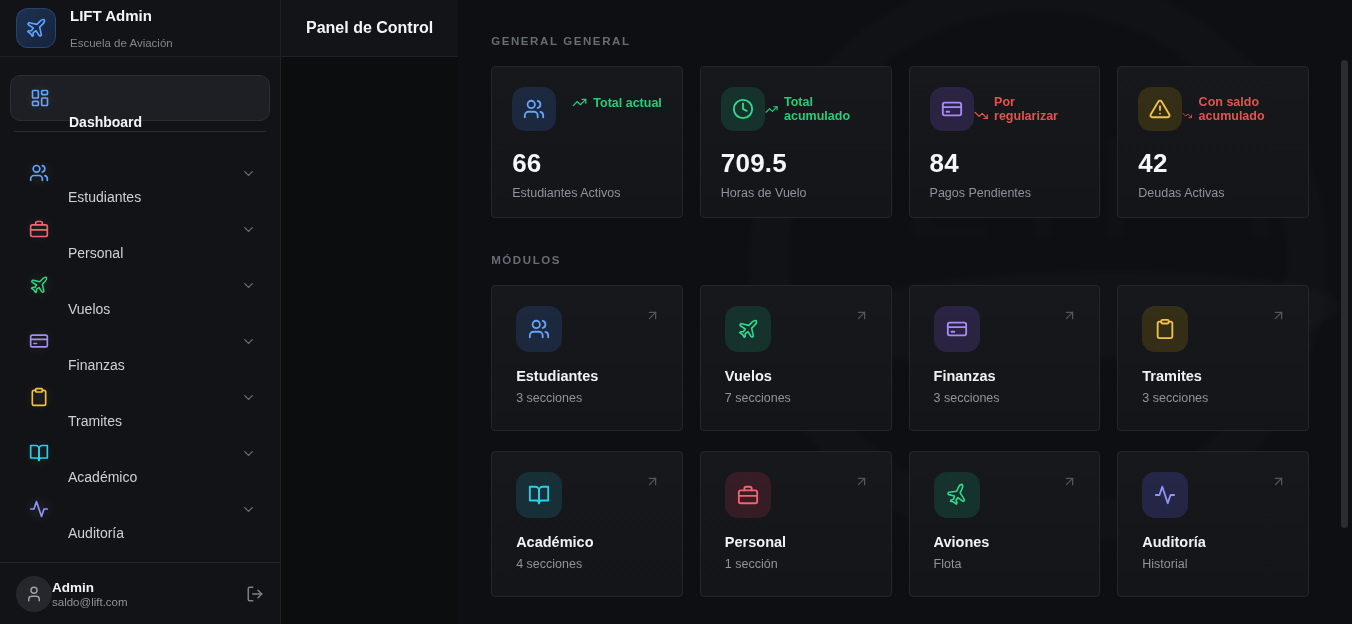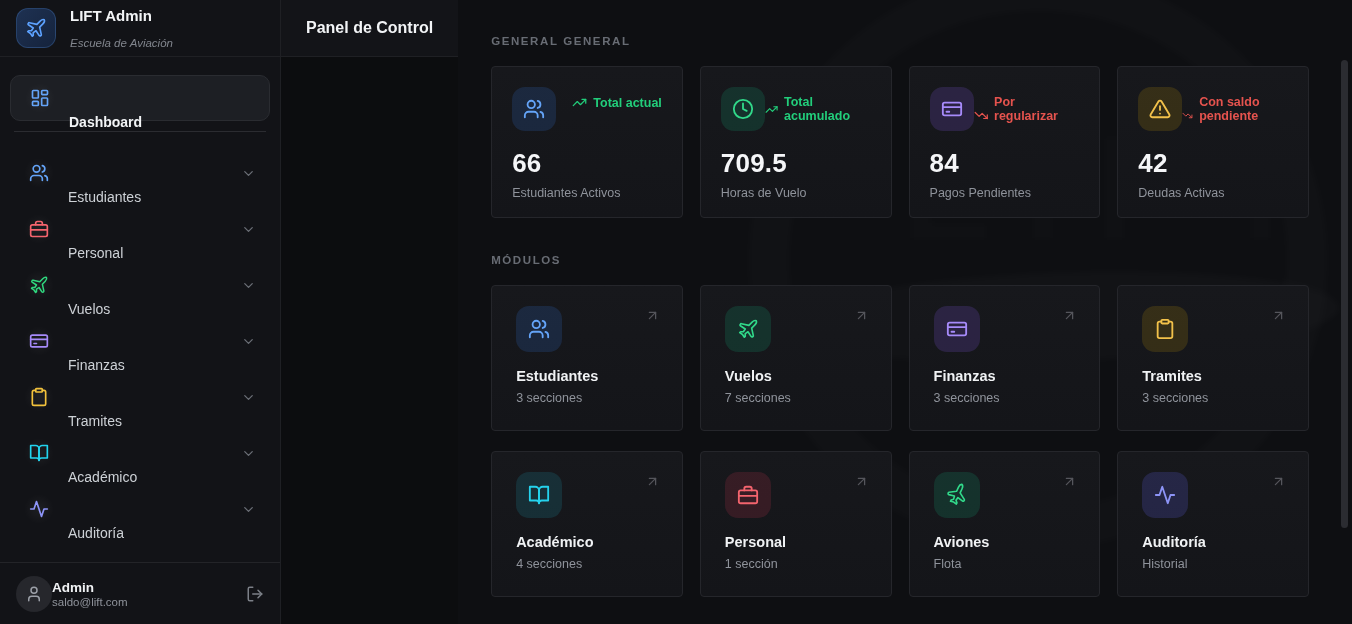--- a/index.html
+++ b/index.html
@@ -9,21 +9,21 @@
 
   
   .sidebar { width:281px; height:624px; background:#121317; border-right:1px solid #1f2024;
     display:flex; flex-direction:column; position:relative; flex-shrink:0; }
   .brand { height:57px; border-bottom:1px solid #1f2024; display:flex; align-items:center;
     padding:0 16px; gap:14px; }
   .brand-tile { width:40px; height:40px; border-radius:12px;
     background:linear-gradient(135deg,#1e3152,#15233c); border:1px solid rgba(96,165,250,.22);
     display:flex; align-items:center; justify-content:center; color:#5da2ff; }
   .brand-title { font-size:15px; font-weight:700; color:#f2f4f6; line-height:1.25; }
-  .brand-sub { font-size:11.5px; color:#82868e; margin-top:12px;font-style:italic; }
+  .brand-sub { font-size:11.5px; color:#82868e; margin-top:12px; }
 
   .nav { padding:18px 10px 0 10px; flex:1; }
   .nav-item { height:46px; display:flex; align-items:center; padding:0 14px; gap:14px;
     border-radius:10px; margin-bottom:10px; cursor:pointer; }
   .nav-item.active { background:#1d1f24; border:1px solid #2a2c31; }
   .nav-ico { width:30px; height:30px; display:flex; align-items:center; justify-content:center;
     background:radial-gradient(circle, rgba(255,255,255,.05) 0%, rgba(255,255,255,0) 70%);
     border-radius:50%; flex-shrink:0; }
   .nav-label { font-size:14px; color:#cdd1d6; font-weight:500; flex:1;margin-top:48px; }
   .nav-item.active .nav-label { color:#f2f4f6; font-weight:700; }
@@ -345,21 +345,21 @@
                   <path d="M10.29 3.86 1.82 18a2 2 0 0 0 1.71 3h16.94a2 2 0 0 0 1.71-3L13.71 3.86a2 2 0 0 0-3.42 0z"></path>
                   <line x1="12" y1="9" x2="12" y2="13"></line>
                   <line x1="12" y1="17" x2="12.01" y2="17"></line>
                 </svg>
             </span>
             <span class="trend down">
               <svg width="15" height="15" viewBox="0 0 24 24" fill="none" stroke="currentColor" stroke-width="2" stroke-linecap="round" stroke-linejoin="round">
                   <polyline points="22 17 13.5 8.5 8.5 13.5 2 7"></polyline>
                   <polyline points="16 17 22 17 22 11"></polyline>
                 </svg>
-              <span>Con saldo pendiente</span>
+              <span>Con saldo acumulado</span>
             </span>
           </div>
           <div class="stat-value">42</div>
           <div class="stat-label">Deudas Activas</div>
         </div>
       </div>
 
       <div class="section-label mods">MÓDULOS</div>
 
       <div class="grid4">

